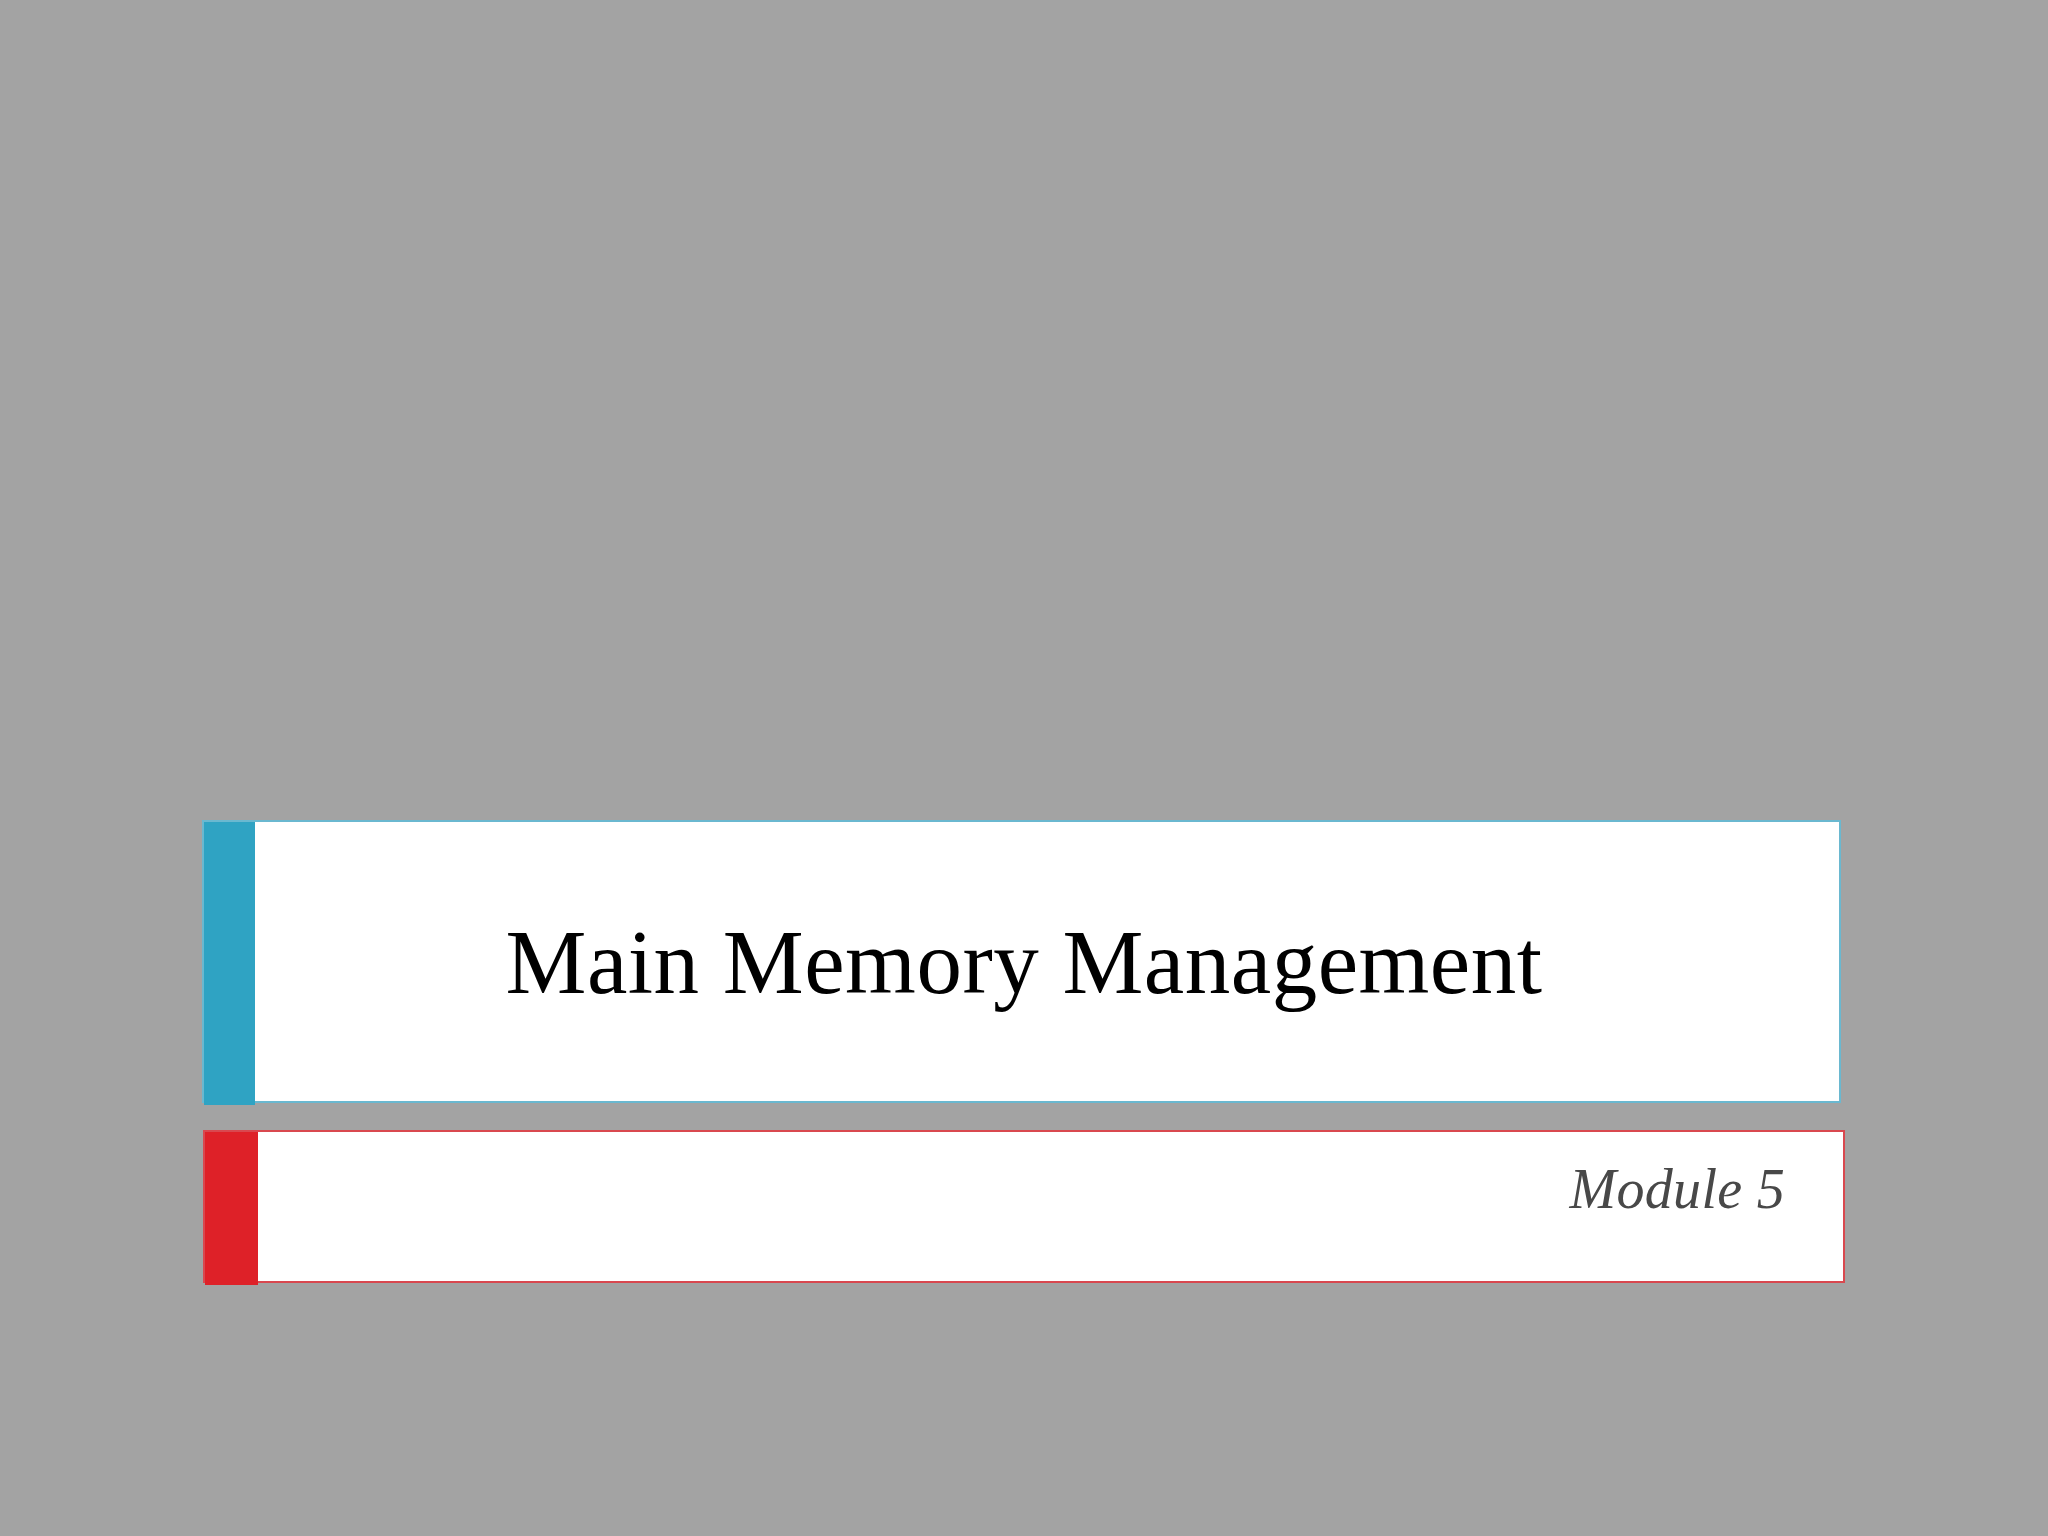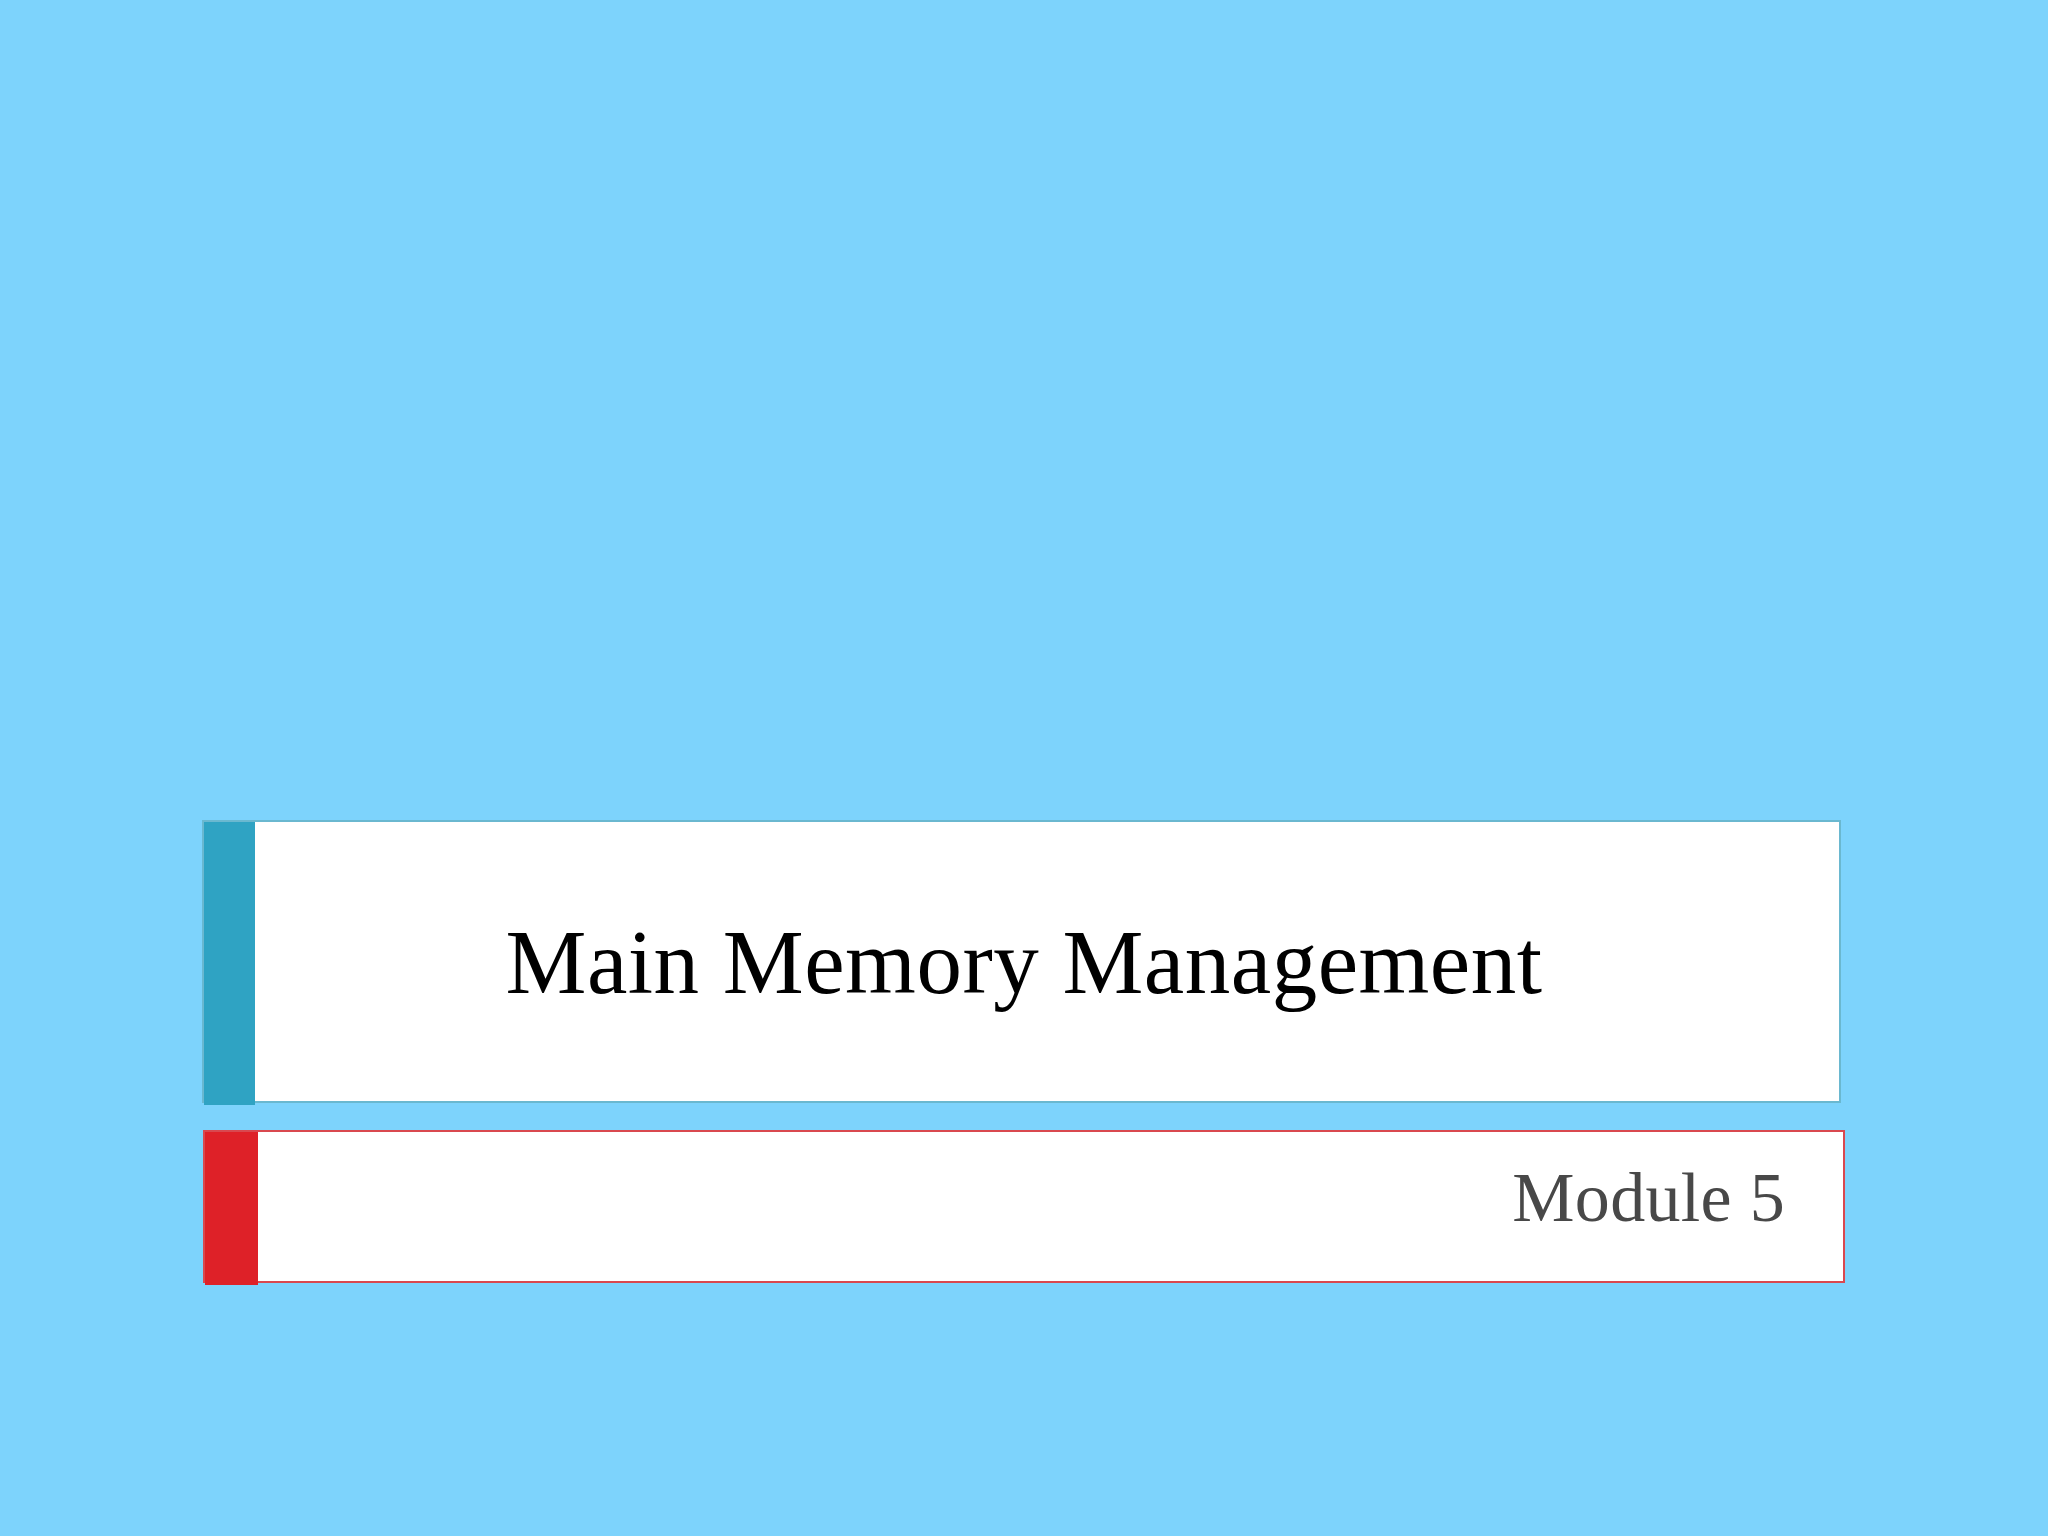--- a/index.html
+++ b/index.html
@@ -11,21 +11,21 @@
     width: 2048px;
     height: 1536px;
     overflow: hidden;
     font-family: "Liberation Serif", "DejaVu Serif", serif;
     position: relative;
   }
 
   .slide {
     position: absolute;
     inset: 0;
-    background: #7dd3fc;
+    background: #a3a3a3;
   }
 
   
   .title-box {
     position: absolute;
     left: 202px;
     top: 820px;
     width: 1639px;
     height: 283px;
     box-sizing: border-box;
@@ -86,25 +86,26 @@
     left: 53px;
     right: 0;
     top: 0;
     height: 153px;
     display: flex;
     align-items: flex-start;
     justify-content: flex-end;
     padding-top: 24px;
     padding-right: 58px;
     box-sizing: border-box;
-    font-size: 70px;
+    font-size: 56px;
     line-height: 1.2;
     color: #484848;
     white-space: nowrap;
     letter-spacing: 0.3px;
+    font-style: italic;
   }
 </style>
 </head>
 <body>
 
 <div class="slide">
 
   <div class="title-box">
     <div class="title-accent"></div>
     <div class="title-text">Main Memory Management</div>

